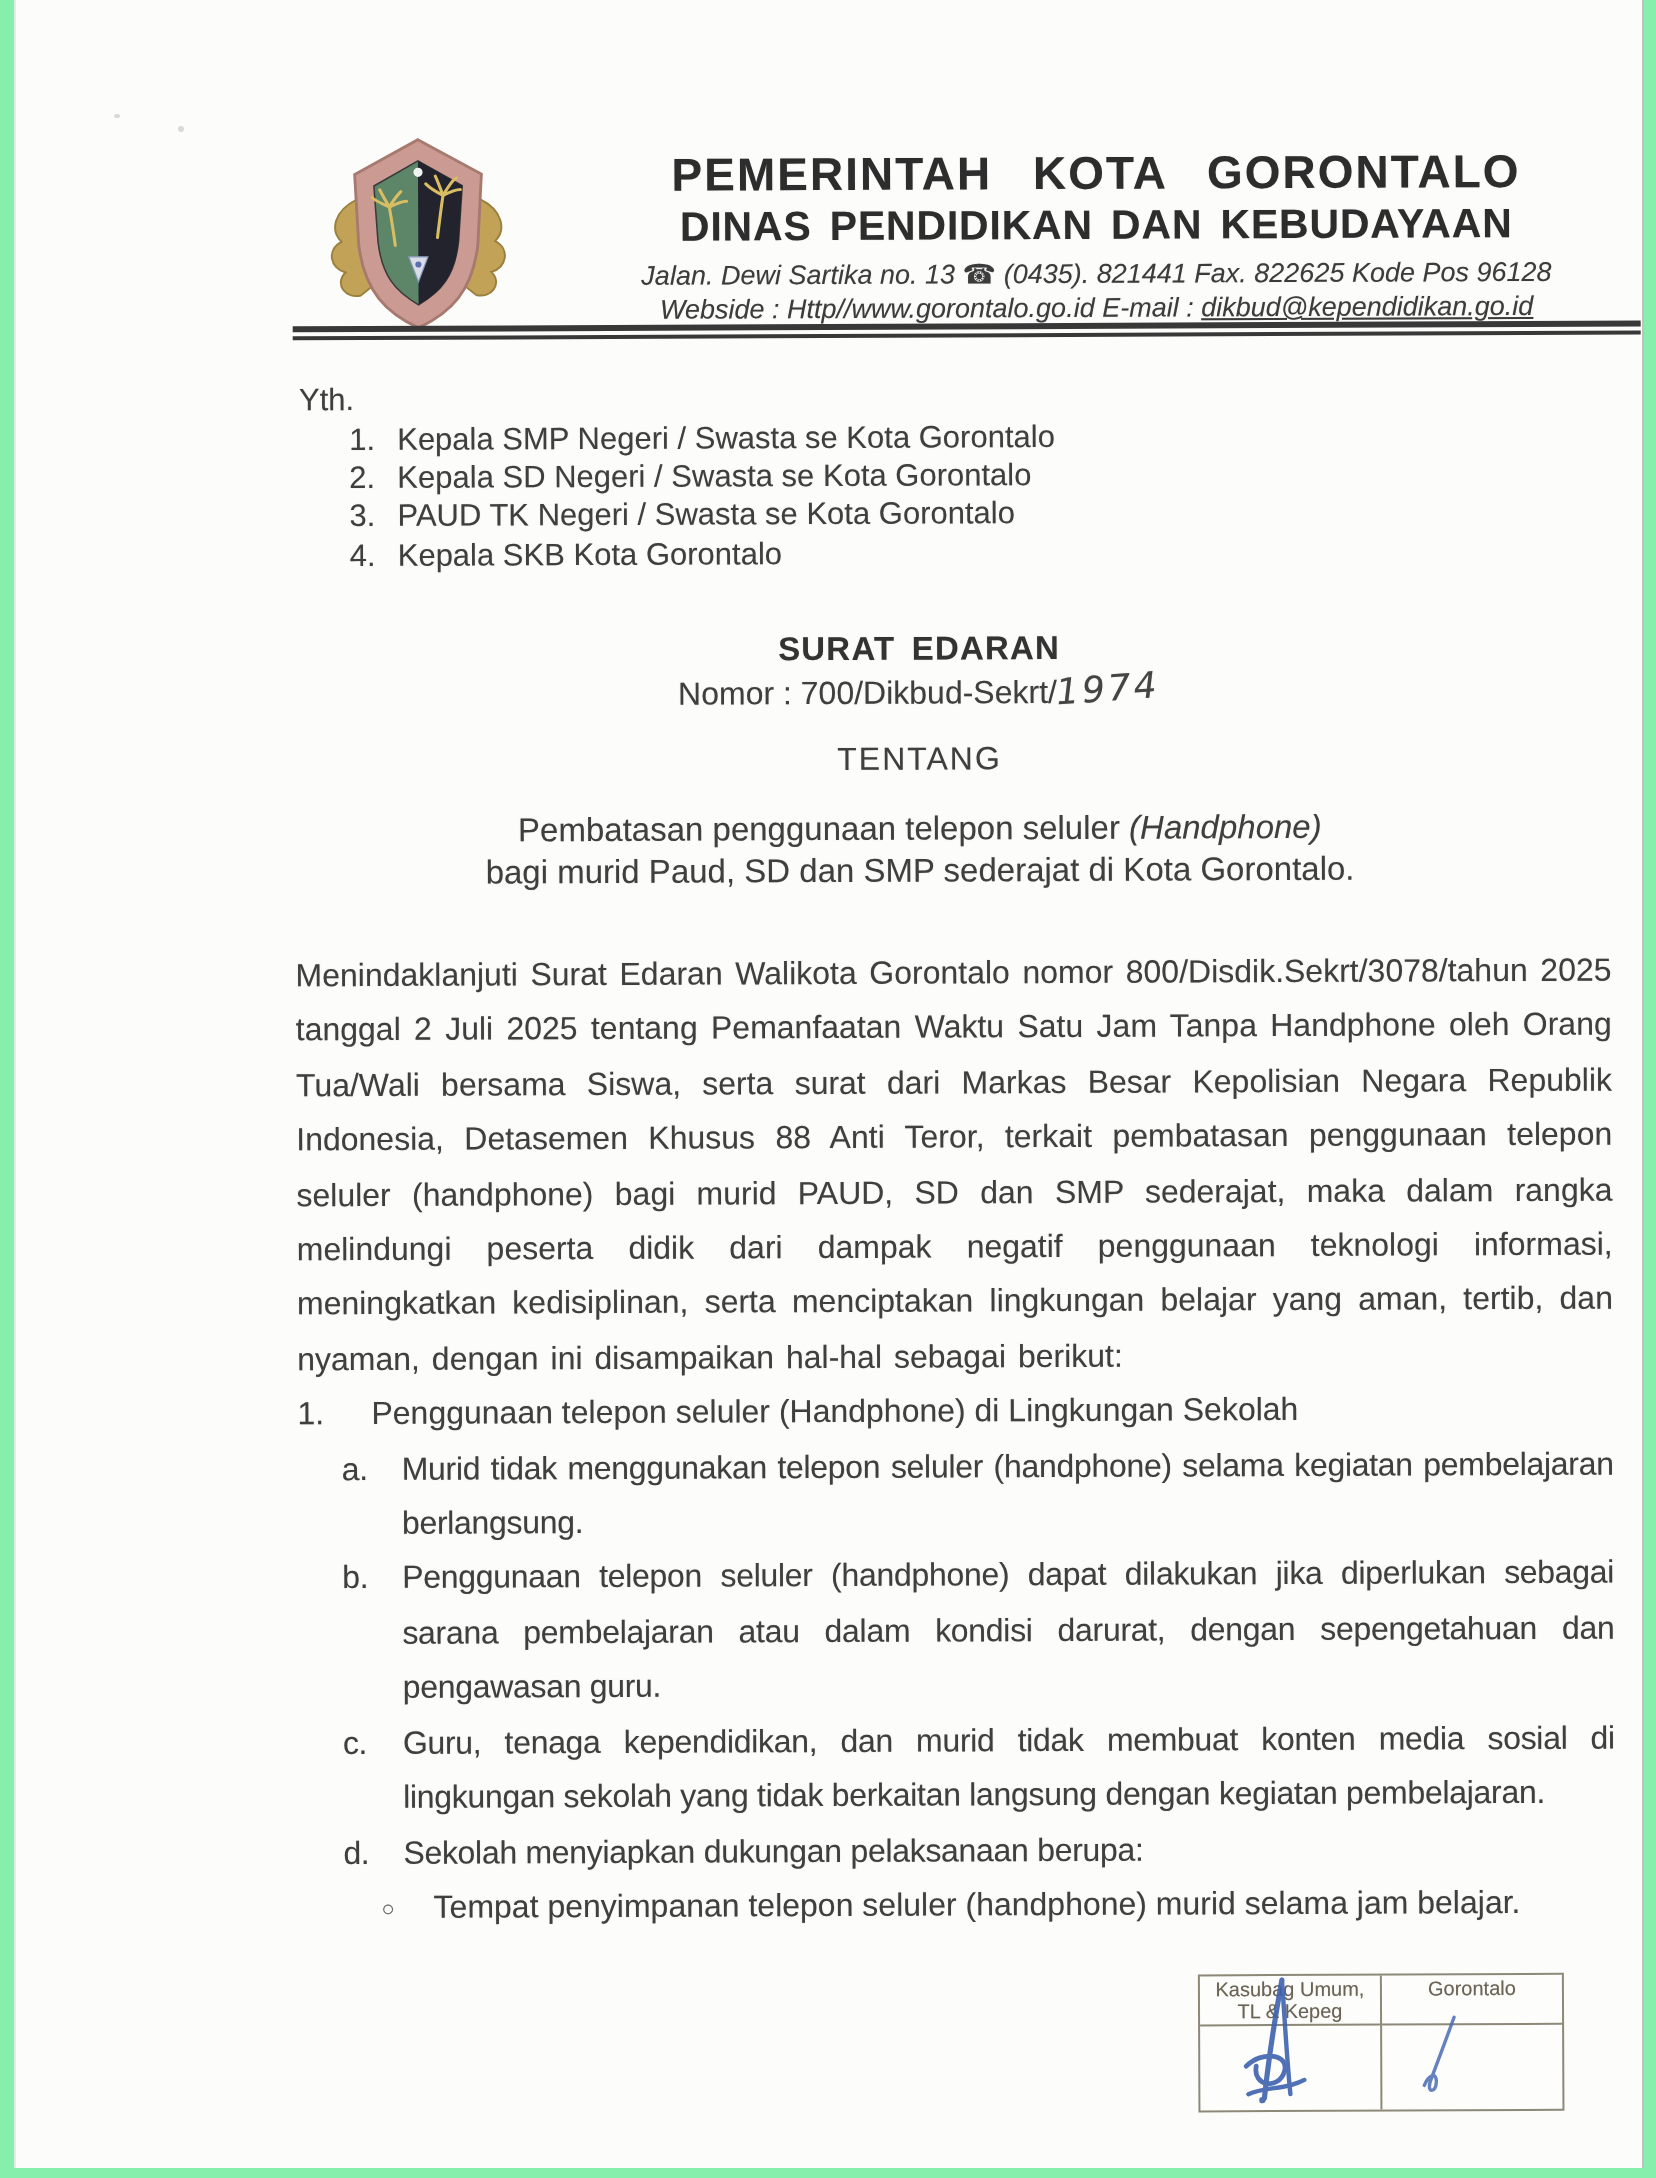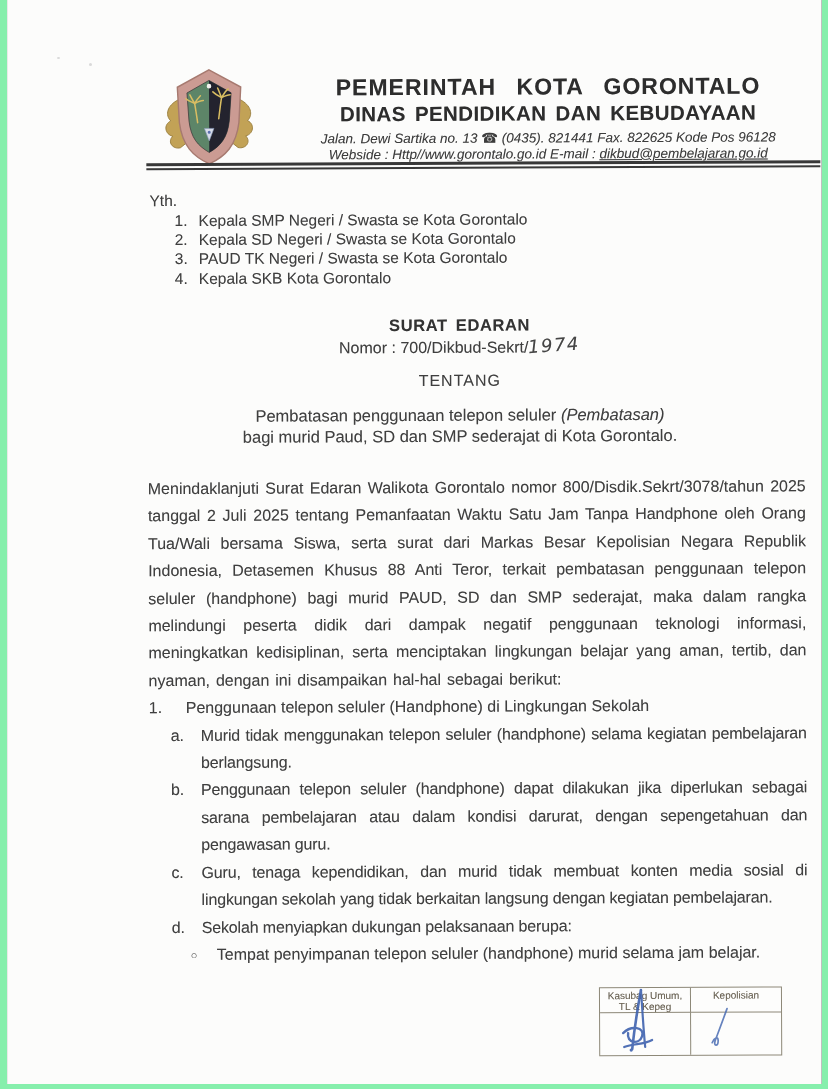--- a/index.html
+++ b/index.html
@@ -88,21 +88,21 @@
         </g>
         <circle cx="50" cy="20" r="2.4" fill="#f2f2ee"></circle>
         <path d="M45,64 L55,64 L50,77 Z" fill="#d8dde9" stroke="#8899bb" stroke-width="0.6"></path>
         <circle cx="50" cy="68" r="1.6" fill="#5a6fae"></circle>
       </svg>
     </div>
     <div class="lh-text">
       <div class="org1">PEMERINTAH  KOTA  GORONTALO</div>
       <div class="org2">DINAS  PENDIDIKAN DAN KEBUDAYAAN</div>
       <div class="addr">Jalan. Dewi Sartika no. 13  ☎ (0435). 821441 Fax. 822625 Kode Pos 96128</div>
-      <div class="web"><span>Webside : Http//www.gorontalo.go.id E-mail : </span><span class="email">dikbud@pembelajaran.go.id</span></div>
+      <div class="web"><span>Webside : Http//www.gorontalo.go.id E-mail : </span><span class="email">dikbud@kependidikan.go.id</span></div>
     </div>
     <div class="rule"></div>
 
     <div class="addressees">
       <div class="salutation">Yth.</div>
       <div class="addr-item">
           <span class="num">1.</span>
           <span>Kepala SMP Negeri / Swasta se Kota Gorontalo</span>
         </div>
       <div class="addr-item">
@@ -117,21 +117,21 @@
           <span class="num">4.</span>
           <span>Kepala  SKB Kota Gorontalo</span>
         </div>
     </div>
 
     <div class="title-block">
       <div class="doc-title">SURAT EDARAN</div>
       <div class="nomor"><span>Nomor : 700/Dikbud-Sekrt/</span><span class="hand">1974</span></div>
       <div class="tentang">TENTANG</div>
       <div class="subject">
-        <div><span>Pembatasan penggunaan telepon seluler </span><span class="it">(Pembatasan)</span></div>
+        <div><span>Pembatasan penggunaan telepon seluler </span><span class="it">(Handphone)</span></div>
         <div>bagi murid Paud, SD dan SMP sederajat di Kota Gorontalo.</div>
       </div>
     </div>
 
     <div class="body-block">
       <div class="opening">Menindaklanjuti Surat Edaran Walikota Gorontalo nomor 800/Disdik.Sekrt/3078/tahun 2025 tanggal 2 Juli 2025 tentang Pemanfaatan Waktu Satu Jam Tanpa Handphone oleh Orang Tua/Wali bersama Siswa, serta surat dari Markas Besar Kepolisian Negara Republik Indonesia, Detasemen Khusus 88 Anti Teror, terkait pembatasan penggunaan telepon seluler (handphone) bagi murid PAUD, SD dan SMP sederajat, maka dalam rangka melindungi peserta didik dari dampak negatif penggunaan teknologi informasi, meningkatkan kedisiplinan, serta menciptakan lingkungan belajar yang aman, tertib, dan nyaman, dengan ini disampaikan hal-hal sebagai berikut:</div>
       <div class="point1">
           <span class="num">1.</span>
           <span>Penggunaan telepon seluler (Handphone) di Lingkungan Sekolah</span>
         </div>
@@ -140,21 +140,21 @@
       <div class="subpoint"><span class="letter">c.</span><span>Guru, tenaga kependidikan, dan murid tidak membuat konten media sosial di lingkungan sekolah yang tidak berkaitan langsung dengan kegiatan pembelajaran.</span></div>
       <div class="subpoint"><span class="letter">d.</span><span>Sekolah menyiapkan dukungan pelaksanaan berupa:</span></div>
       <div class="bullet-line"><span class="marker">○</span><span>Tempat penyimpanan telepon seluler (handphone) murid selama jam belajar.</span></div>
     </div>
 
     <div class="sig-table">
       <div class="cell br bb">
         <div>Kasubag Umum,</div>
         <div>TL &amp; Kepeg</div>
       </div>
-      <div class="cell bb">Kepolisian</div>
+      <div class="cell bb">Gorontalo</div>
       <div class="cell br"></div>
       <div class="cell"></div>
     </div>
     <div class="sig sig-left">
       <svg width="54" height="66" viewBox="0 0 54 66">
         <g stroke="#3f62ae" fill="none" stroke-linecap="round" opacity="0.9">
           <path d="M21,61 C23,43 27,18 30,2" stroke-width="2.6"></path>
           <path d="M30,2 C31,15 32,38 34,59" stroke-width="2.2"></path>
           <path d="M12,45 C20,37 34,39 31,48 C28,57 15,55 17,45" stroke-width="2.4"></path>
           <path d="M13,59 C22,55 32,57 41,52" stroke-width="2.2"></path>

